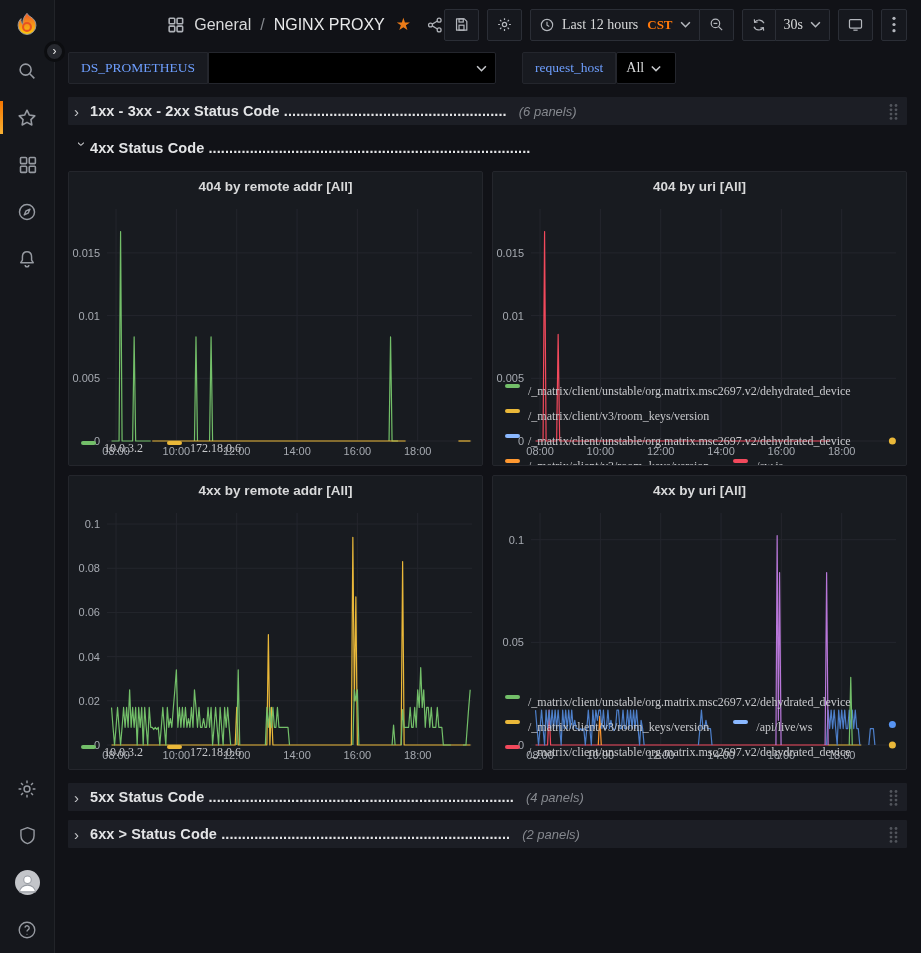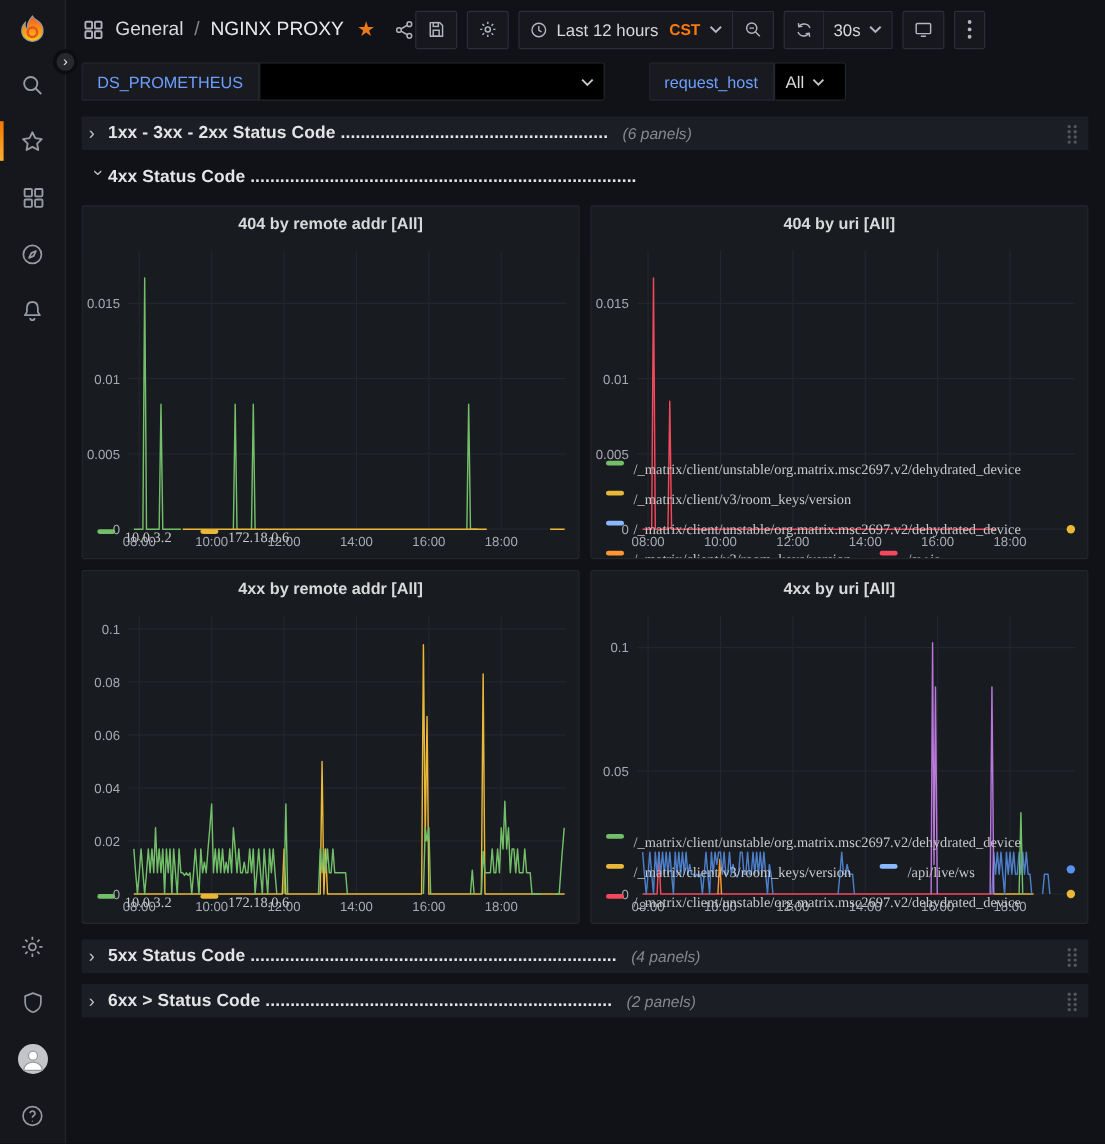--- a/index.html
+++ b/index.html
@@ -30,44 +30,44 @@
     content:""; position:absolute; left:0; top:7px; bottom:7px; width:3px;
     background:linear-gradient(#f57600,#f8b133);
   }
   .side-item svg { stroke:#969aa1; }
   .side-spacer { flex:1; }
   .avatar-circle { width:25px; height:25px; border-radius:50%; background:#c3c5c9; display:flex; align-items:center; justify-content:center; }
 
   
   .main { flex:1; display:flex; flex-direction:column; min-width:0; }
 
-  .toolbar { height:49px; display:flex; align-items:center; justify-content:flex-start; padding:0 14px 0 13px; }
+  .toolbar { height:49px; display:flex; align-items:center; justify-content:flex-end; padding:0 14px 0 13px; }
   .crumbs { display:flex; align-items:center; gap:9px; }
   .crumbs .apps { color:#aeb1b7; display:flex; }
   .crumb-section { font-size:16px; color:#d8d9da; cursor:pointer; }
   .crumb-sep { font-size:16px; color:#85888e; }
   .crumb-title { font-size:16px; color:#e9eaeb; cursor:pointer; }
   .fav-star { color:#eb7b18; font-size:17px; margin-left:2px; cursor:pointer; }
   .share-wrap { color:#aeb1b7; display:flex; margin-left:6px; cursor:pointer; }
 
   .actions { display:flex; align-items:center; gap:8px; }
-  .btn-group { display:flex; }
+  .btn-group { display:flex;font-family:Liberation Serif, serif; }
   .tbtn {
     height:32px; min-width:33px; padding:0 8px; background:#16181e; border:1px solid #2b2e36;
     border-radius:2px; color:#b4b7bd; display:flex; align-items:center; justify-content:center; gap:7px;
     font-size:14px; cursor:pointer; font-family:inherit;
   }
   .btn-group .tbtn + .tbtn { border-left:none; border-radius:0 2px 2px 0; }
   .btn-group .tbtn:first-child { border-radius:2px 0 0 2px; }
   .tbtn .lbl { color:#d8d9da; }
   .tz { color:#ff780a; font-size:13px; font-weight:bold; margin-left:2px; }
   .chev { display:inline-flex; }
 
   
-  .submenu { display:flex; align-items:center; padding:3px 14px 10px 13px; gap:15px; }
+  .submenu { display:flex; align-items:center; padding:3px 14px 10px 13px; gap:4px;font-family:Liberation Serif, serif; }
   .var-label {
     height:32px; display:flex; align-items:center; padding:0 12px; background:#181a20;
     border:1px solid #24262d; border-radius:2px 0 0 2px; color:#6e9fff; font-size:13.5px;
   }
   .var-select {
     height:32px; min-width:60px; background:#000000; border:1px solid #24262d; border-radius:0 2px 2px 0;
     display:flex; align-items:center; cursor:pointer; color:#d8d9da;
   }
   .redacted { width:252px; height:25px; background:#000; margin:0 10px 0 5px; }
   .var-group { display:flex; margin-right:22px; }

